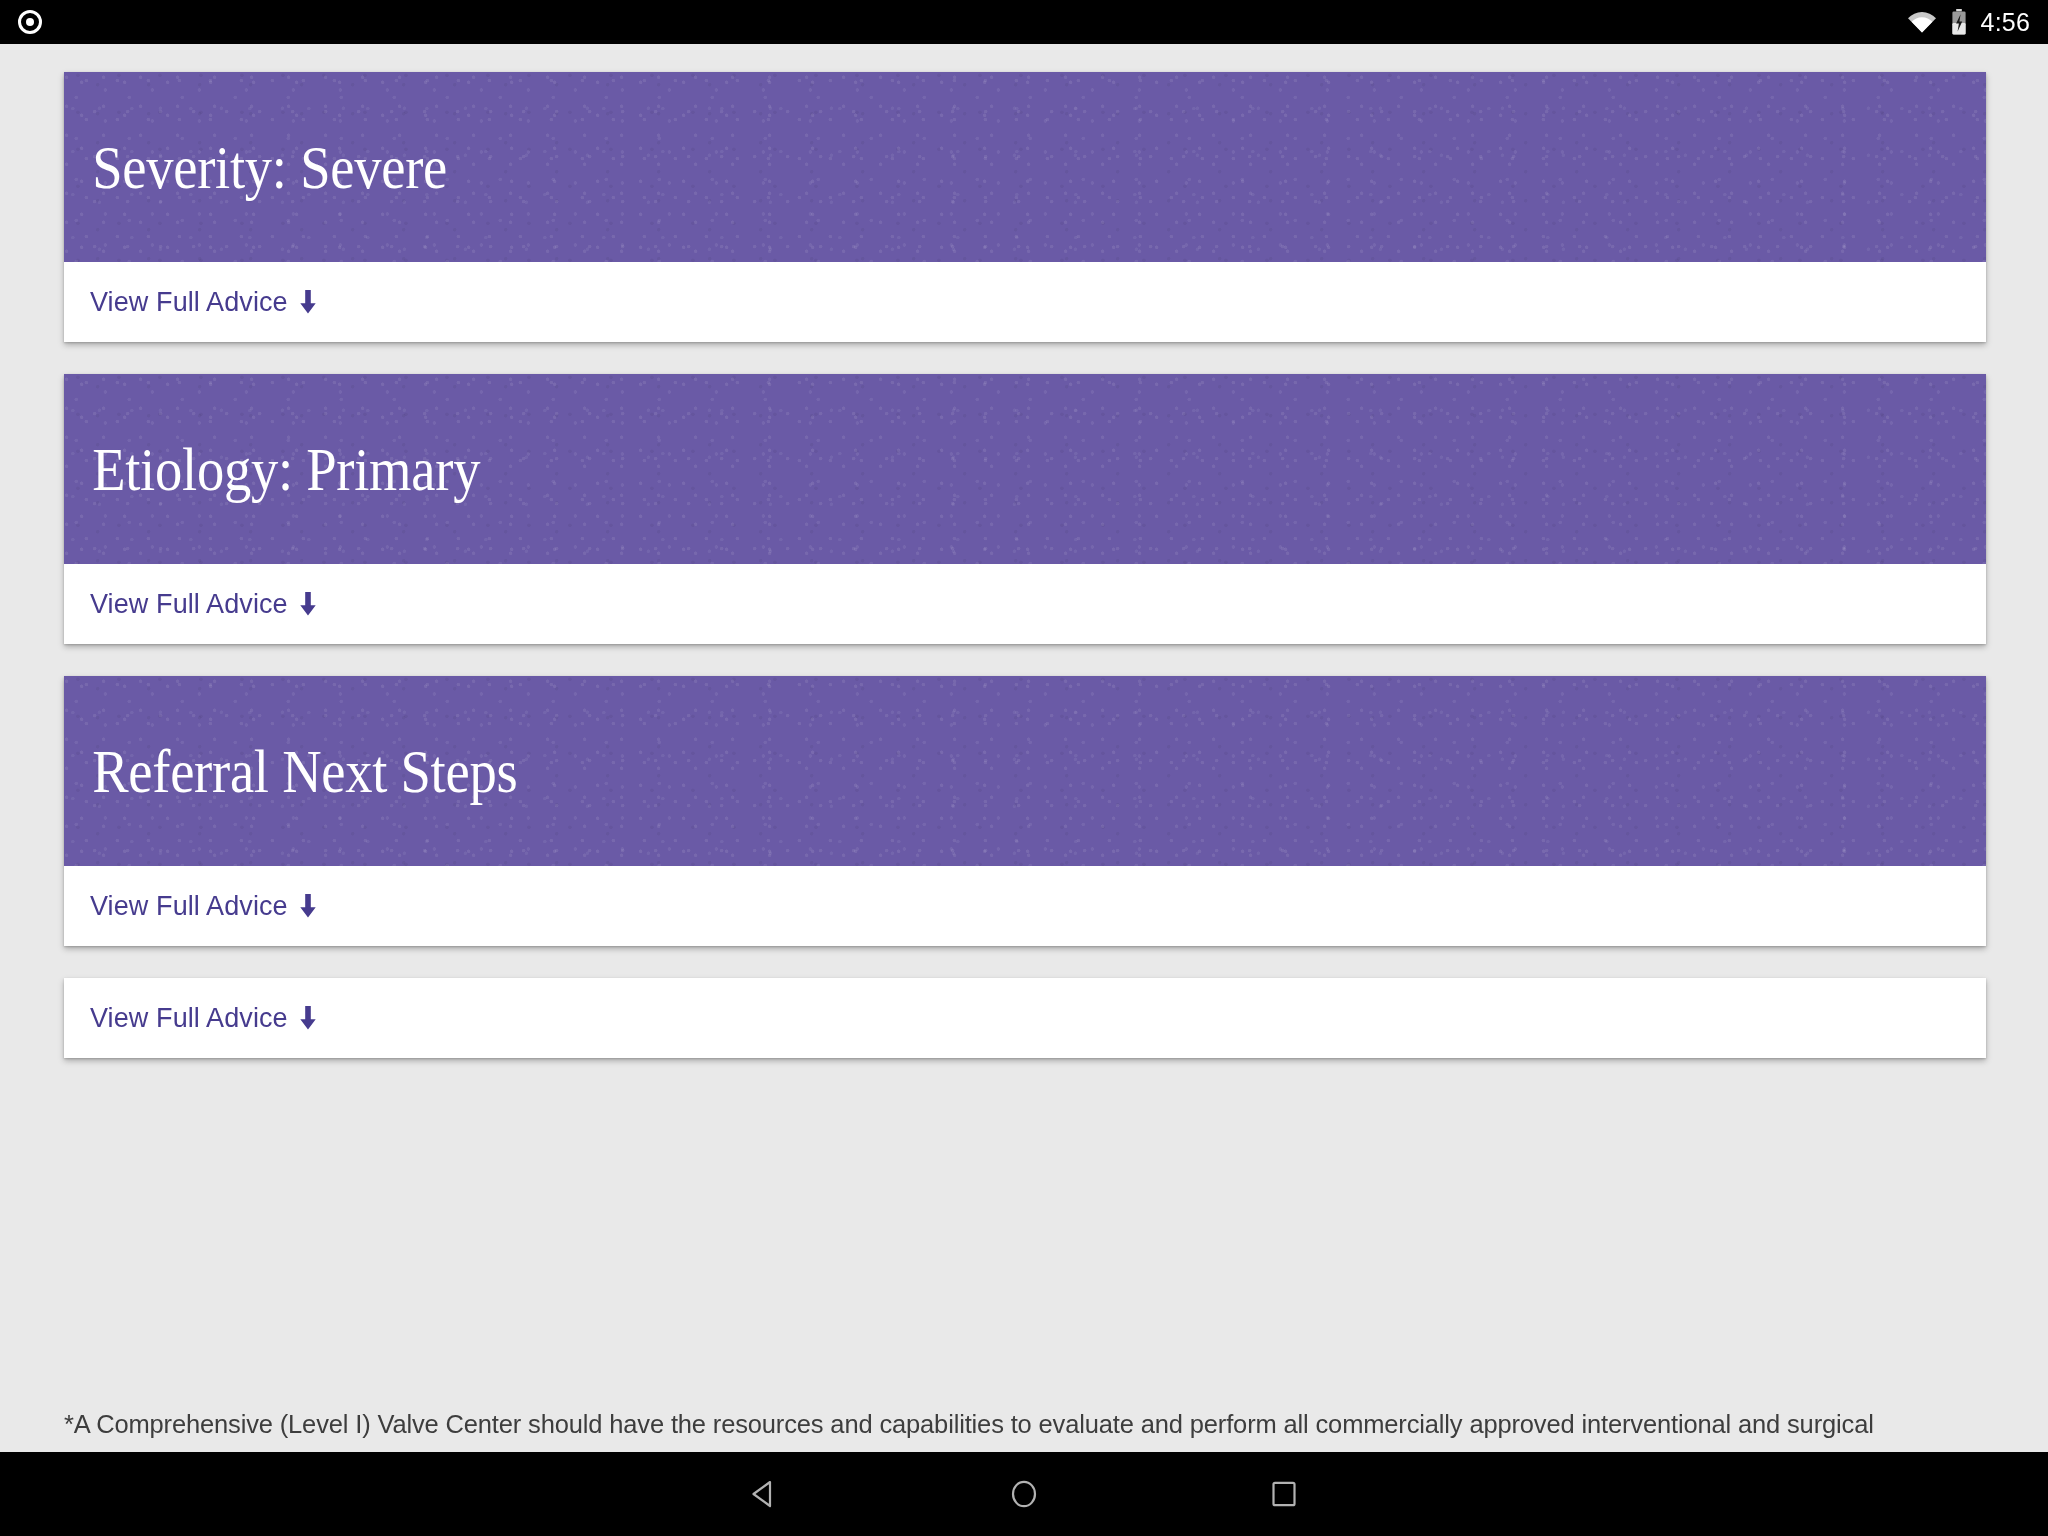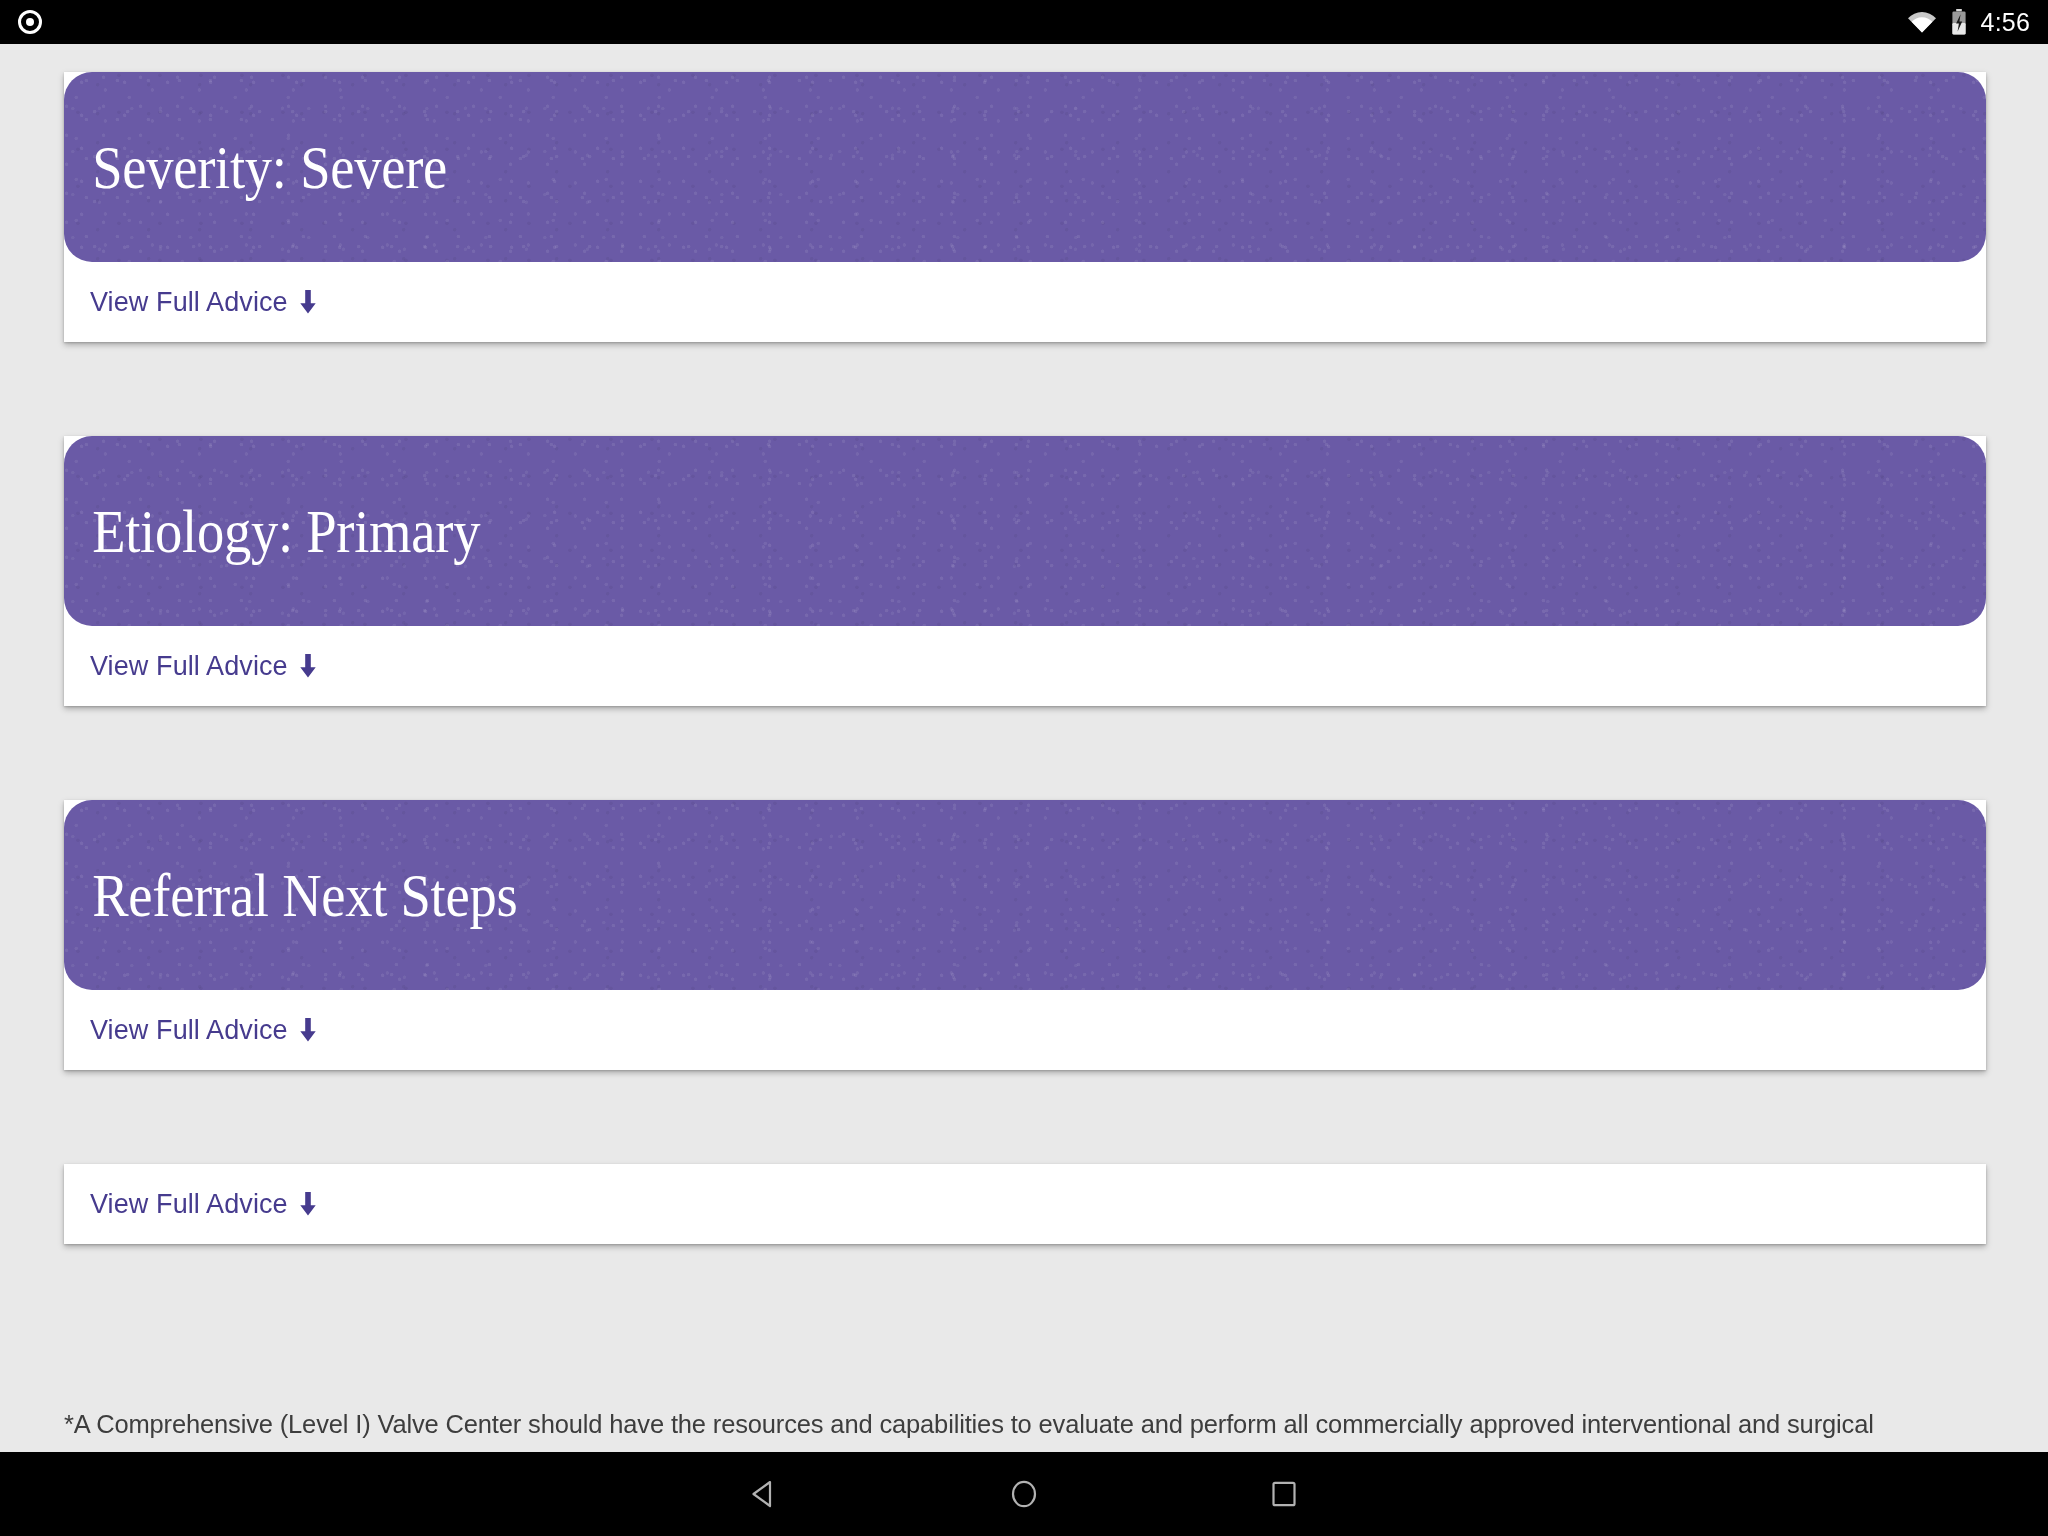--- a/index.html
+++ b/index.html
@@ -78,31 +78,30 @@
   }
 
   .card {
     position: relative;
     margin: 0 auto;
     width: 1922px;
     margin-left: 64px;
     background: #fff;
     box-shadow: 0 3px 6px rgba(0,0,0,0.26), 0 1px 2px rgba(0,0,0,0.18);
   }
-  .card + .card { margin-top: 94px; }
+  .card + .card { margin-top: 32px; }
   #card-stack { padding-top: 28px; }
 
   .card-header {
     position: relative;
     height: 190px;
     background-color: #6a5aa6;
     display: flex;
     align-items: center;
     overflow: hidden;
-    border-radius: 28px;
   }
   
   .card-header::before {
     content: "";
     position: absolute;
     inset: 0;
     background-image:
       radial-gradient(circle at 7% 18%, rgba(255,255,255,.10) 0 1.5px, transparent 2px),
       radial-gradient(circle at 23% 62%, rgba(255,255,255,.09) 0 1.5px, transparent 2px),
       radial-gradient(circle at 41% 31%, rgba(255,255,255,.11) 0 1.5px, transparent 2px),

